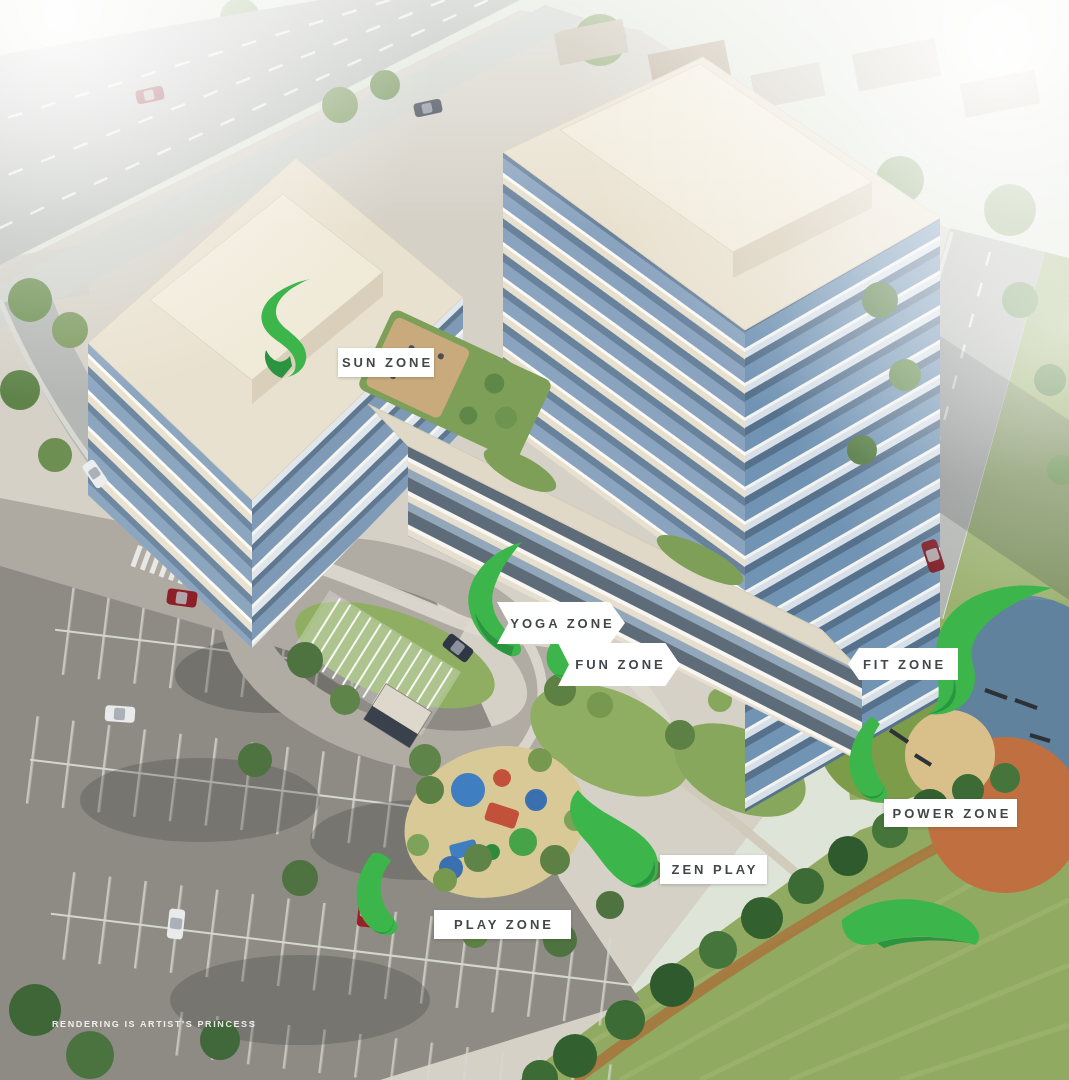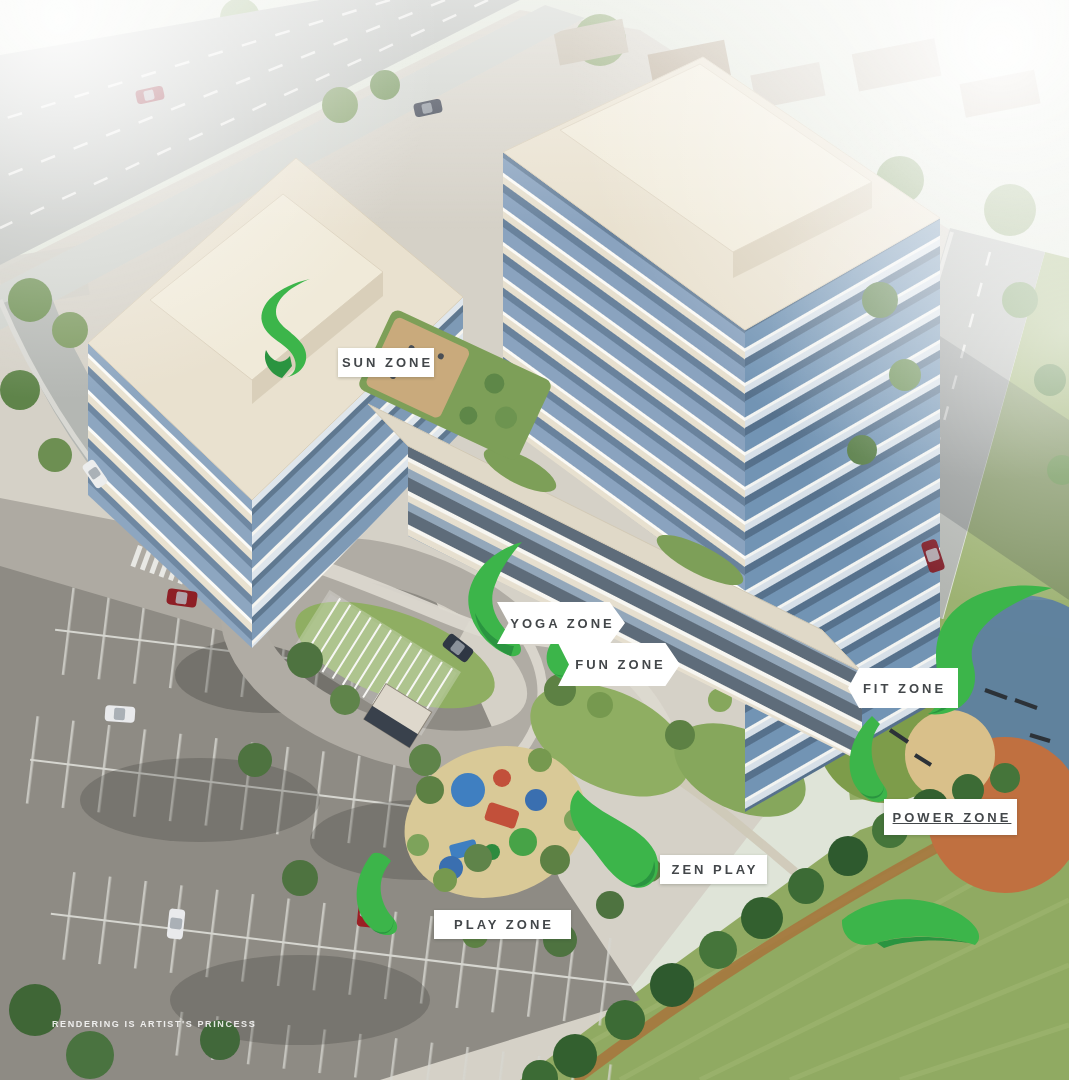--- a/index.html
+++ b/index.html
@@ -10,23 +10,23 @@
   .zl{position:absolute;background:#ffffff;color:#43474a;
       display:flex;align-items:center;justify-content:center;
       font-size:13px;font-weight:700;letter-spacing:3px;white-space:nowrap;
       box-shadow:0 1px 3px rgba(40,50,40,.25);}
   .zl span{transform:translateX(1.5px);text-align:right;}
   .lbl-sun  {left:338px;top:348px;width:96px;height:29px;}
   .lbl-yoga {left:497px;top:602px;width:128px;height:42px;box-shadow:none;
              clip-path:polygon(0% 0%,88% 0%,100% 50%,88% 100%,0% 100%,9% 50%);}
   .lbl-fun  {left:558px;top:643px;width:122px;height:43px;box-shadow:none;
              clip-path:polygon(0% 0%,88% 0%,100% 50%,88% 100%,0% 100%,9% 50%);}
-  .lbl-fit  {left:848px;top:668px;width:110px;height:40px;box-shadow:none;
+  .lbl-fit  {left:848px;top:648px;width:110px;height:32px;box-shadow:none;
              clip-path:polygon(0% 50%,10% 0%,100% 0%,100% 100%,10% 100%);}
-  .lbl-power{left:884px;top:799px;width:133px;height:36px;text-decoration:underline;}
+  .lbl-power{left:884px;top:799px;width:133px;height:28px;}
   .lbl-zen  {left:660px;top:855px;width:107px;height:29px;}
   .lbl-play {left:434px;top:910px;width:137px;height:29px;}
   .lbl-park {left:856px;top:940px;width:132px;height:82px;box-shadow:none;
              flex-direction:column;line-height:1.35;font-size:13px;letter-spacing:2px;
              padding-bottom:14px;box-sizing:border-box;
              clip-path:polygon(0% 16%,50% 0%,100% 16%,100% 70%,50% 100%,0% 70%);}
   .disclaimer{position:absolute;left:52px;top:1019px;color:rgba(255,255,255,.85);
               font-size:9px;font-weight:700;letter-spacing:1.6px;white-space:nowrap;}
 </style>
 </head>

